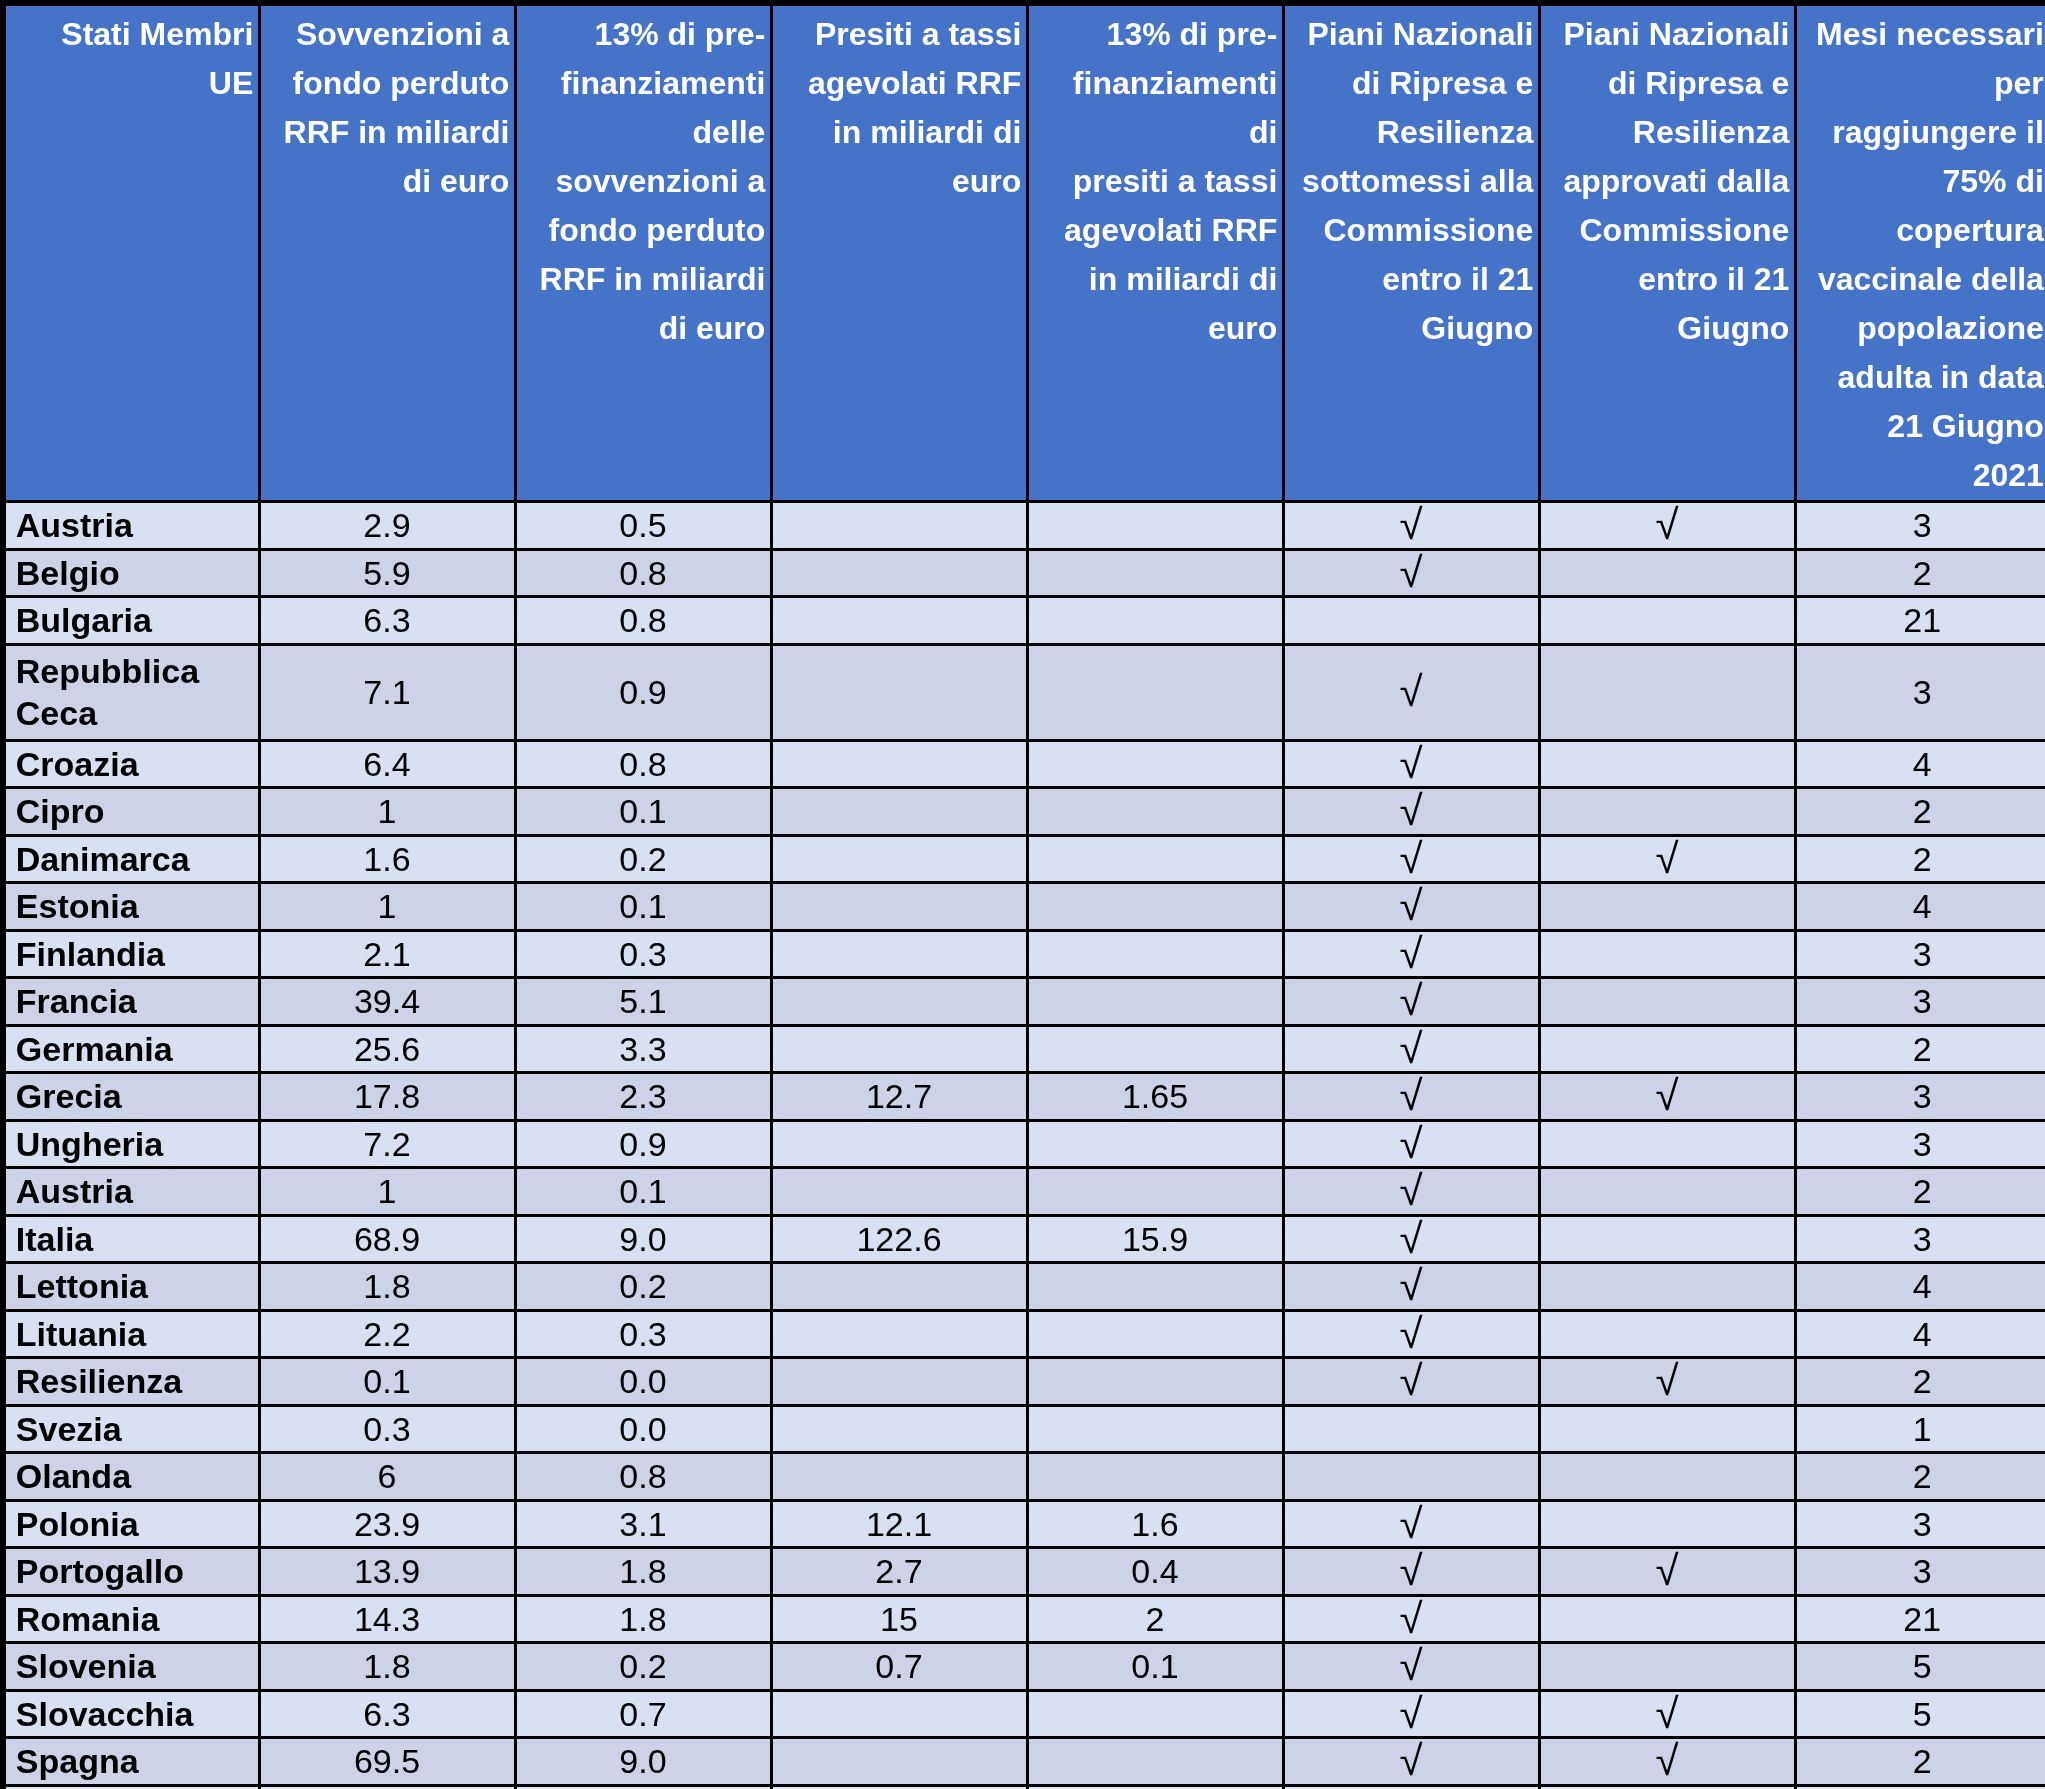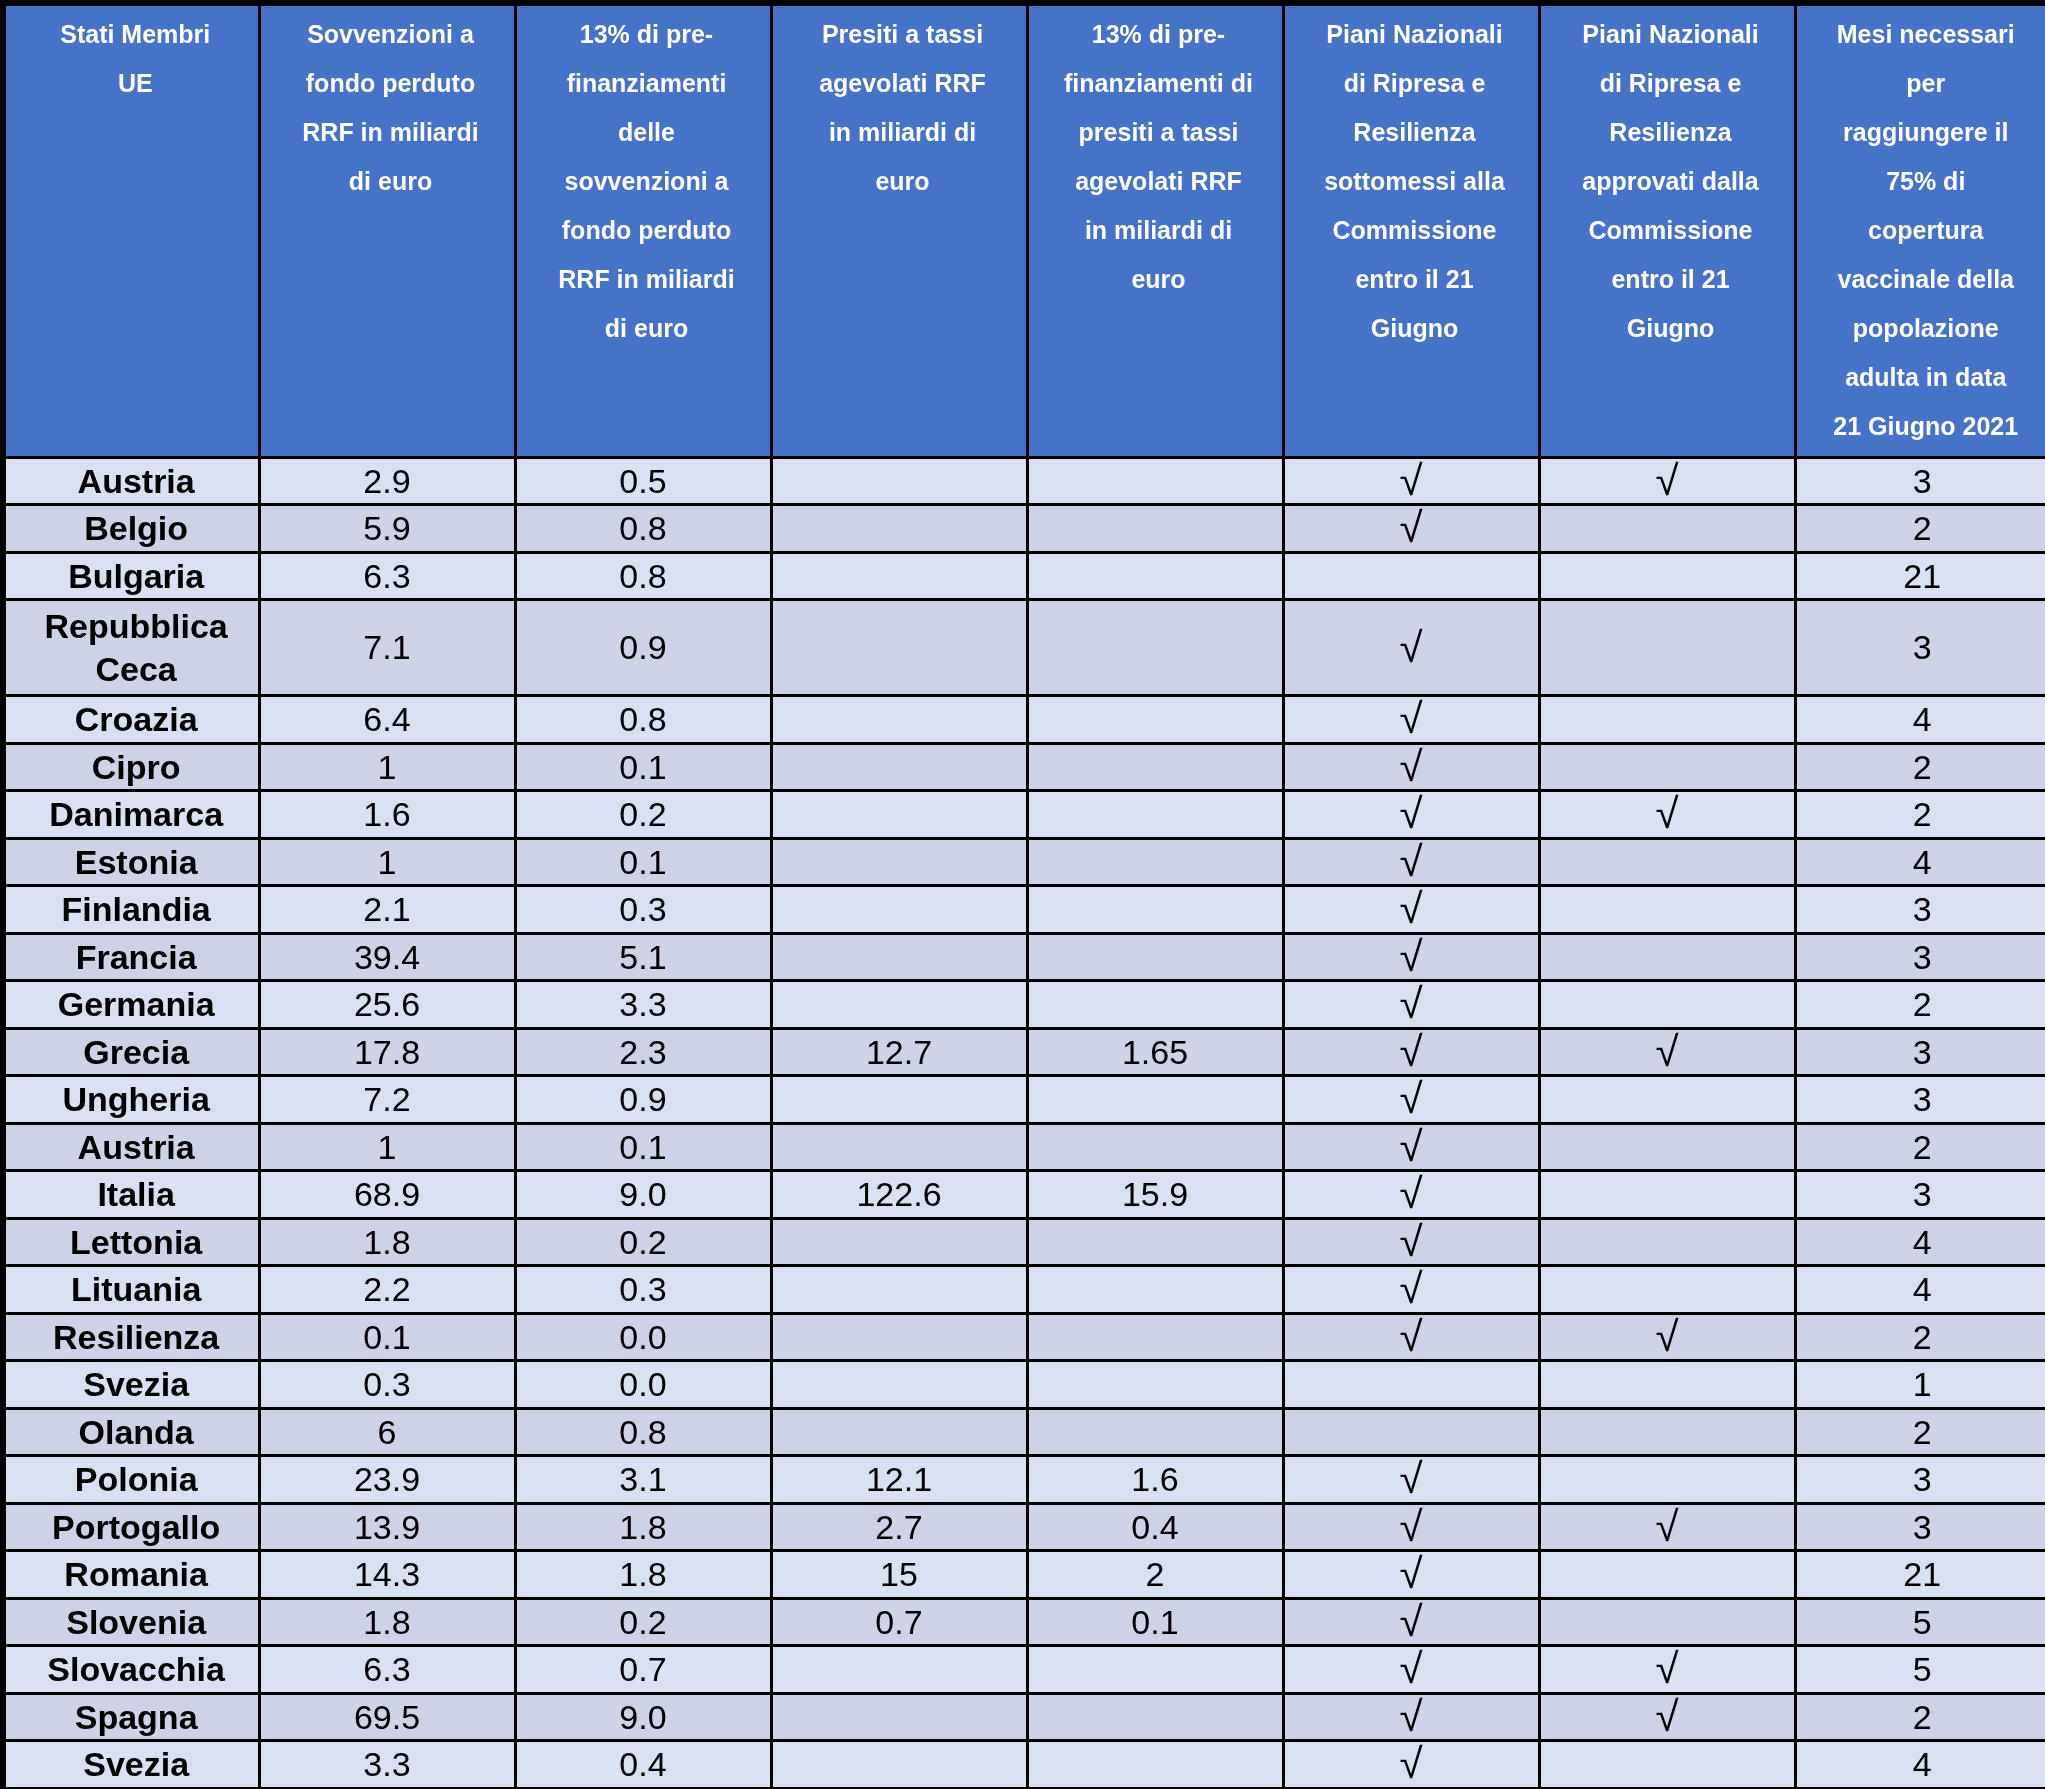--- a/index.html
+++ b/index.html
@@ -22,41 +22,41 @@
   table.rrf th, table.rrf td {
     border: 3.5px solid #000000;
     overflow: hidden;
   }
   
   thead tr { height: 454px; }
   th.hdr {
     background: #4573C8;
     color: #ffffff;
     font-weight: bold;
-    font-size: 25px;
+    font-size: 32px;
     line-height: 49px;
-    text-align: center;
+    text-align: right;
     vertical-align: top;
     padding: 4.2px 4.2px 0 11.2px;
     white-space: pre-line;
   }
   
   tbody tr { height: 47px; }
   tbody tr.tall { height: 96px; }
   tbody tr.light td { background: #D8E0F1; }
   tbody tr.dark  td { background: #CDD2E7; }
   td {
     color: #000000;
     font-size: 34px;
     vertical-align: middle;
     line-height: 1.25;
   }
   td.country {
     font-weight: bold;
-    text-align: center;
+    text-align: left;
     padding-left: 9.8px;
   }
   td.num, td.months {
     text-align: center;
     font-weight: normal;
   }
   td.check {
     text-align: center;
     font-weight: normal;
     font-size: 42px;

